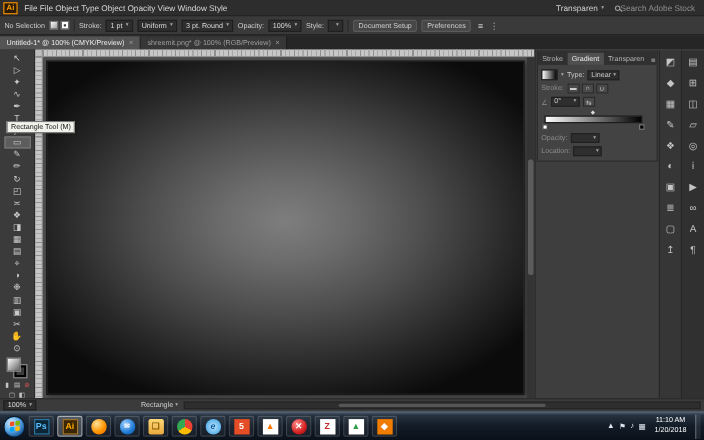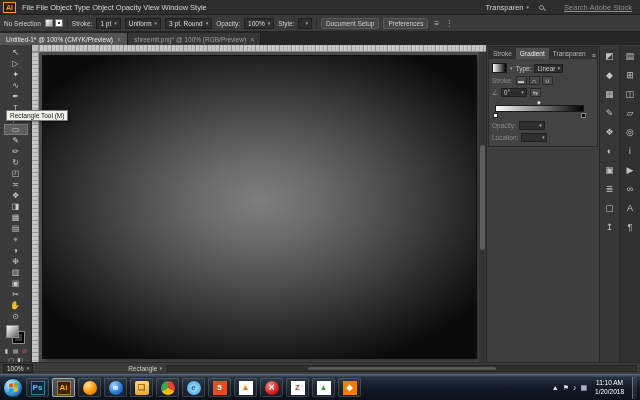--- a/index.html
+++ b/index.html
@@ -10,21 +10,21 @@
   }
   
   #menubar { position:absolute; left:0; right:0; top:0; height:15px; background:#2d2d2d;
     border-bottom:1px solid #1f1f1f; display:flex; align-items:center; font-size:7.5px; }
   .ai-logo { width:13px; height:11px; margin:0 6px 0 3px; background:#2a1c07; color:#ff9a00;
     border:1px solid #ff9a00; font-size:7px; font-weight:bold; display:flex; align-items:center; justify-content:center; }
   .menus { display:flex; gap:2px; }
   .menu-item { color:#d6d6d6; cursor:default; }
   .mb-right { margin-left:auto; display:flex; align-items:center; gap:10px; margin-right:8px; }
   .workspace { display:flex; align-items:center; gap:3px; color:#cfcfcf; }
-  .search { display:flex; align-items:center; gap:20px; color:#8f8f8f;text-decoration:underline; }
+  .search { display:flex; align-items:center; gap:0; color:#8f8f8f; }
   .mag { width:5px; height:5px; border:1px solid #9a9a9a; border-radius:50%; position:relative; display:inline-block; }
   .mag::after { content:""; position:absolute; width:3px; height:1px; background:#9a9a9a; transform:rotate(45deg); right:-3px; bottom:-1px; }
   .caret { font-size:5px; color:#a8a8a8; line-height:1; }
   
   #controlbar { position:absolute; left:0; right:0; top:15px; height:17px; background:#3a3a3a;
     border-bottom:1px solid #242424; display:flex; align-items:center; gap:4px; padding:0 4px; font-size:6.5px; color:#cfcfcf; }
   .cb-select { background:#2e2e2e; border:1px solid #1f1f1f; padding:1px 3px; display:inline-flex; align-items:center; gap:3px; color:#ddd; height:11px; }
   .cb-btn { background:#474747; border:1px solid #5a5a5a; border-radius:2px; padding:1px 4px; height:11px; display:inline-flex; align-items:center; }
   .swatch-pair { display:flex; align-items:center; gap:2px; }
   .swatch { width:8px; height:8px; border:1px solid #787878; display:inline-block; }

